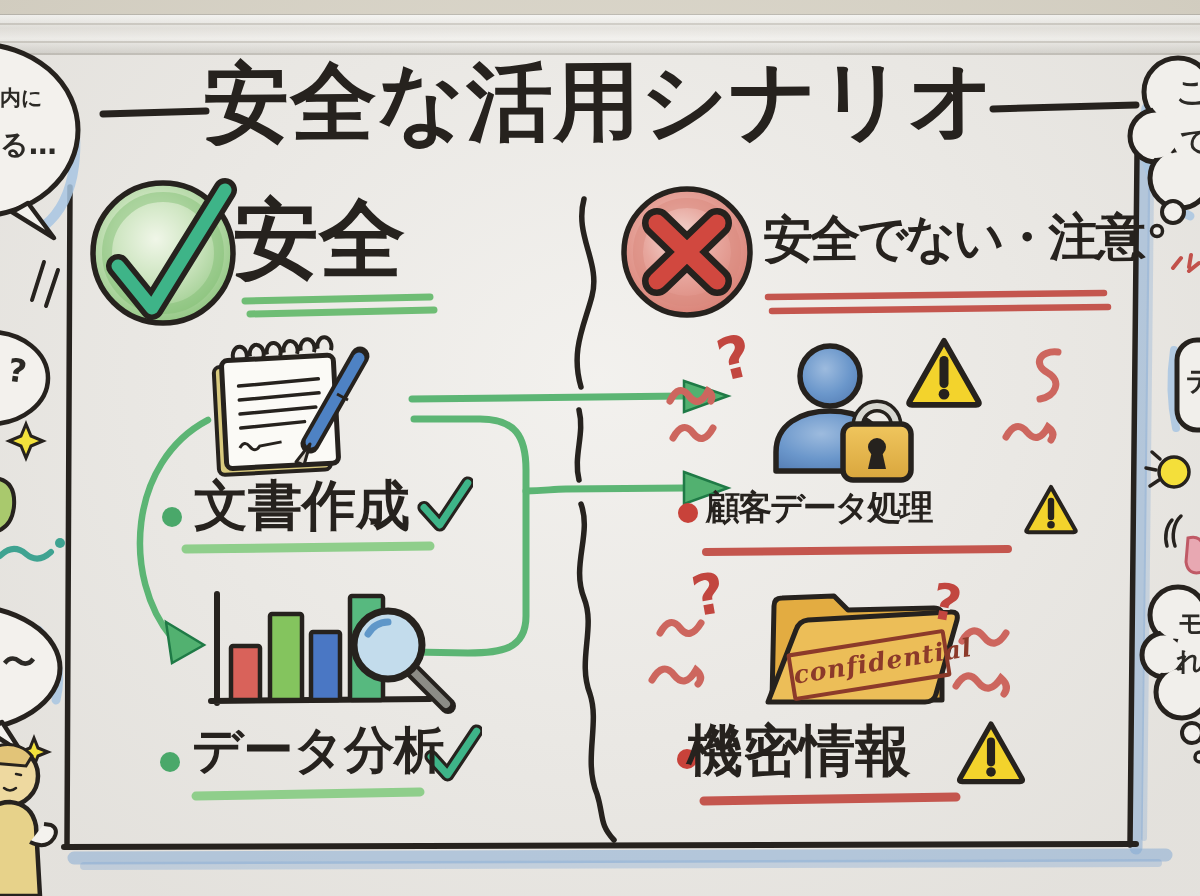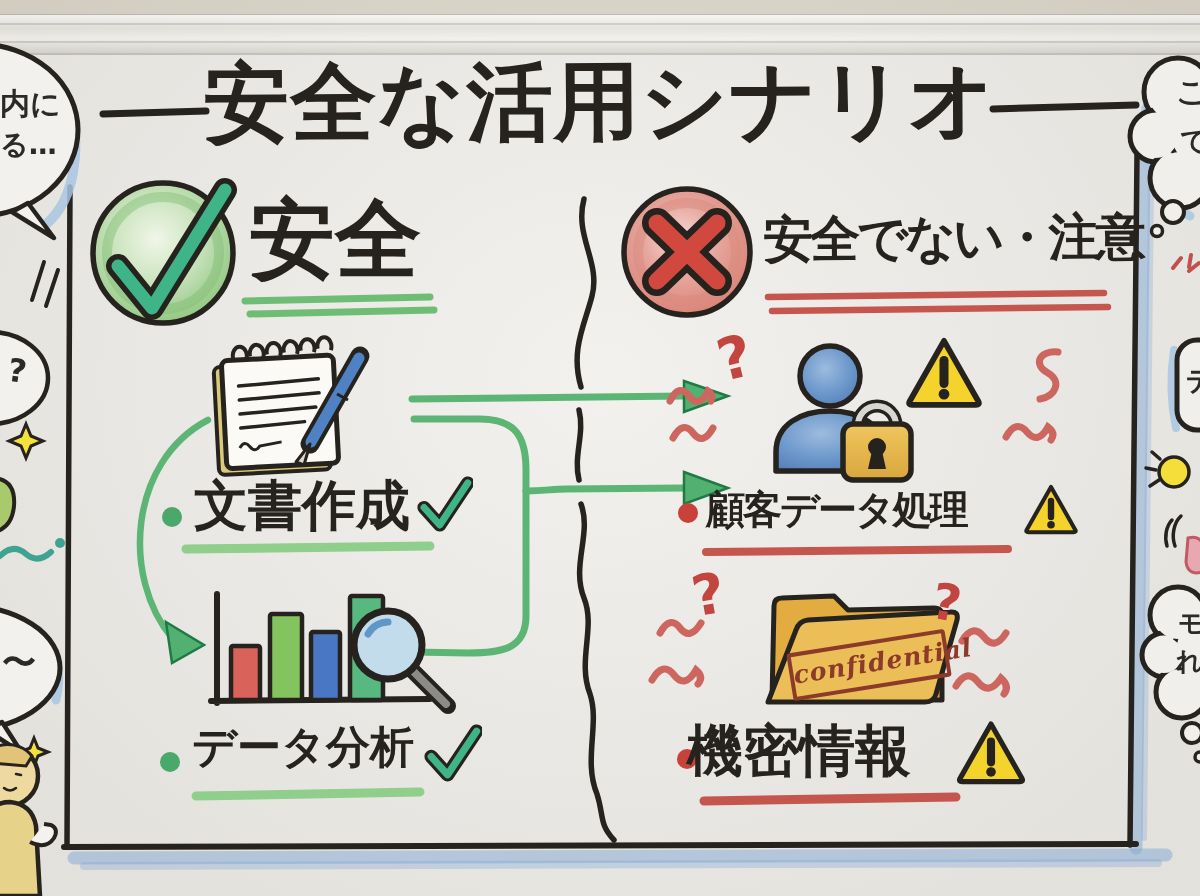--- a/index.html
+++ b/index.html
@@ -11,22 +11,22 @@
     border-top:1px solid #b8b5ac;border-bottom:2px solid #c2bfb8;}
   .rail .groove{position:absolute;left:0;right:0;height:2px;background:#cfccc5;}
   .board-vignette{position:absolute;inset:0;pointer-events:none;
     background:radial-gradient(ellipse at 50% 42%,rgba(255,255,255,.22),rgba(167,163,155,.16) 88%);}
   svg.art{position:absolute;left:0;top:0;z-index:1;}
   .txt{position:absolute;z-index:2;color:#26221e;font-weight:900;line-height:1.05;white-space:nowrap;}
   .title{font-size:86px;letter-spacing:1px;text-align:center;transform:rotate(-.3deg);}
   .h-safe{font-size:86px;}
   .h-unsafe{font-size:50px;letter-spacing:-3px;transform:rotate(-.5deg);}
   .item-l1{font-size:54px;}
-  .item-l2{font-size:44px;}
-  .item-r1{font-size:39px;letter-spacing:-2px;}
+  .item-l2{font-size:50px;}
+  .item-r1{font-size:34px;letter-spacing:-2px;}
   .item-r2{font-size:56px;}
   .qmark{color:#c2463f;font-weight:900;z-index:2;}
   .edge-txt{color:#2c2a26;font-weight:700;z-index:2;}
   .stamp{position:absolute;left:789px;top:641px;width:152px;height:40px;z-index:3;
     border:4px solid #8c3a2a;border-radius:3px;transform:rotate(-9deg);
     color:#8c3a2a;font-family:"DejaVu Serif","Liberation Serif",serif;
     font-style:italic;font-weight:700;font-size:25px;line-height:38px;text-align:center;letter-spacing:1px;}
 </style>
 </head>
 <body>
@@ -253,36 +253,36 @@
         <circle cx="1182" cy="692" r="22" fill="#f1efeb"></circle>
           <circle cx="1210" cy="650" r="32" fill="#f1efeb"></circle>
         <circle cx="1192" cy="733" r="10" fill="#f1efeb" stroke="#26221e" stroke-width="4"></circle>
         <circle cx="1200" cy="757" r="5" fill="#f1efeb" stroke="#26221e" stroke-width="3.5"></circle>
       </g>
     </g>
   </svg>
 
   <div class="txt title" style="left:200px;top:56px;width:800px;">安全な活用シナリオ</div>
 
-  <div class="txt h-safe" style="left:249px;top:194px;">安全</div>
+  <div class="txt h-safe" style="left:233px;top:194px;">安全</div>
   <div class="txt h-unsafe" style="left:763px;top:212px;">安全でない・注意</div>
 
   <div class="txt item-l1" style="left:194px;top:478px;">文書作成</div>
   <div class="txt item-l2" style="left:192px;top:724px;">データ分析</div>
 
   <div class="txt item-r1" style="left:706px;top:490px;">顧客データ処理</div>
   <div class="txt item-r2" style="left:687px;top:722px;">機密情報</div>
 
   <div class="stamp">confidential</div>
 
   <div class="qmark" style="position:absolute;left:718px;top:324px;font-size:58px;transform:rotate(-14deg);">?</div>
   <div class="qmark" style="position:absolute;left:692px;top:562px;font-size:56px;transform:rotate(-10deg);">?</div>
   <div class="qmark" style="position:absolute;left:932px;top:574px;font-size:50px;transform:rotate(10deg);">?</div>
 
-  <div class="edge-txt" style="position:absolute;left:0;top:84px;font-size:30px;">内に</div>
+  <div class="edge-txt" style="position:absolute;left:0;top:84px;font-size:21px;">内に</div>
   <div class="edge-txt" style="position:absolute;left:0;top:126px;font-size:28px;">る…</div>
   <div class="edge-txt" style="position:absolute;left:8px;top:352px;font-size:32px;transform:rotate(8deg);">?</div>
   <div class="edge-txt" style="position:absolute;left:2px;top:640px;font-size:34px;">〜</div>
   <div class="edge-txt" style="position:absolute;left:1176px;top:72px;font-size:30px;">こ</div>
   <div class="edge-txt" style="position:absolute;left:1180px;top:122px;font-size:28px;">で</div>
   <div class="edge-txt" style="position:absolute;left:1186px;top:362px;font-size:28px;">デ</div>
   <div class="edge-txt" style="position:absolute;left:1178px;top:606px;font-size:26px;">モ</div>
   <div class="edge-txt" style="position:absolute;left:1176px;top:644px;font-size:26px;">れ</div>
 
   <div class="board-vignette"></div>

